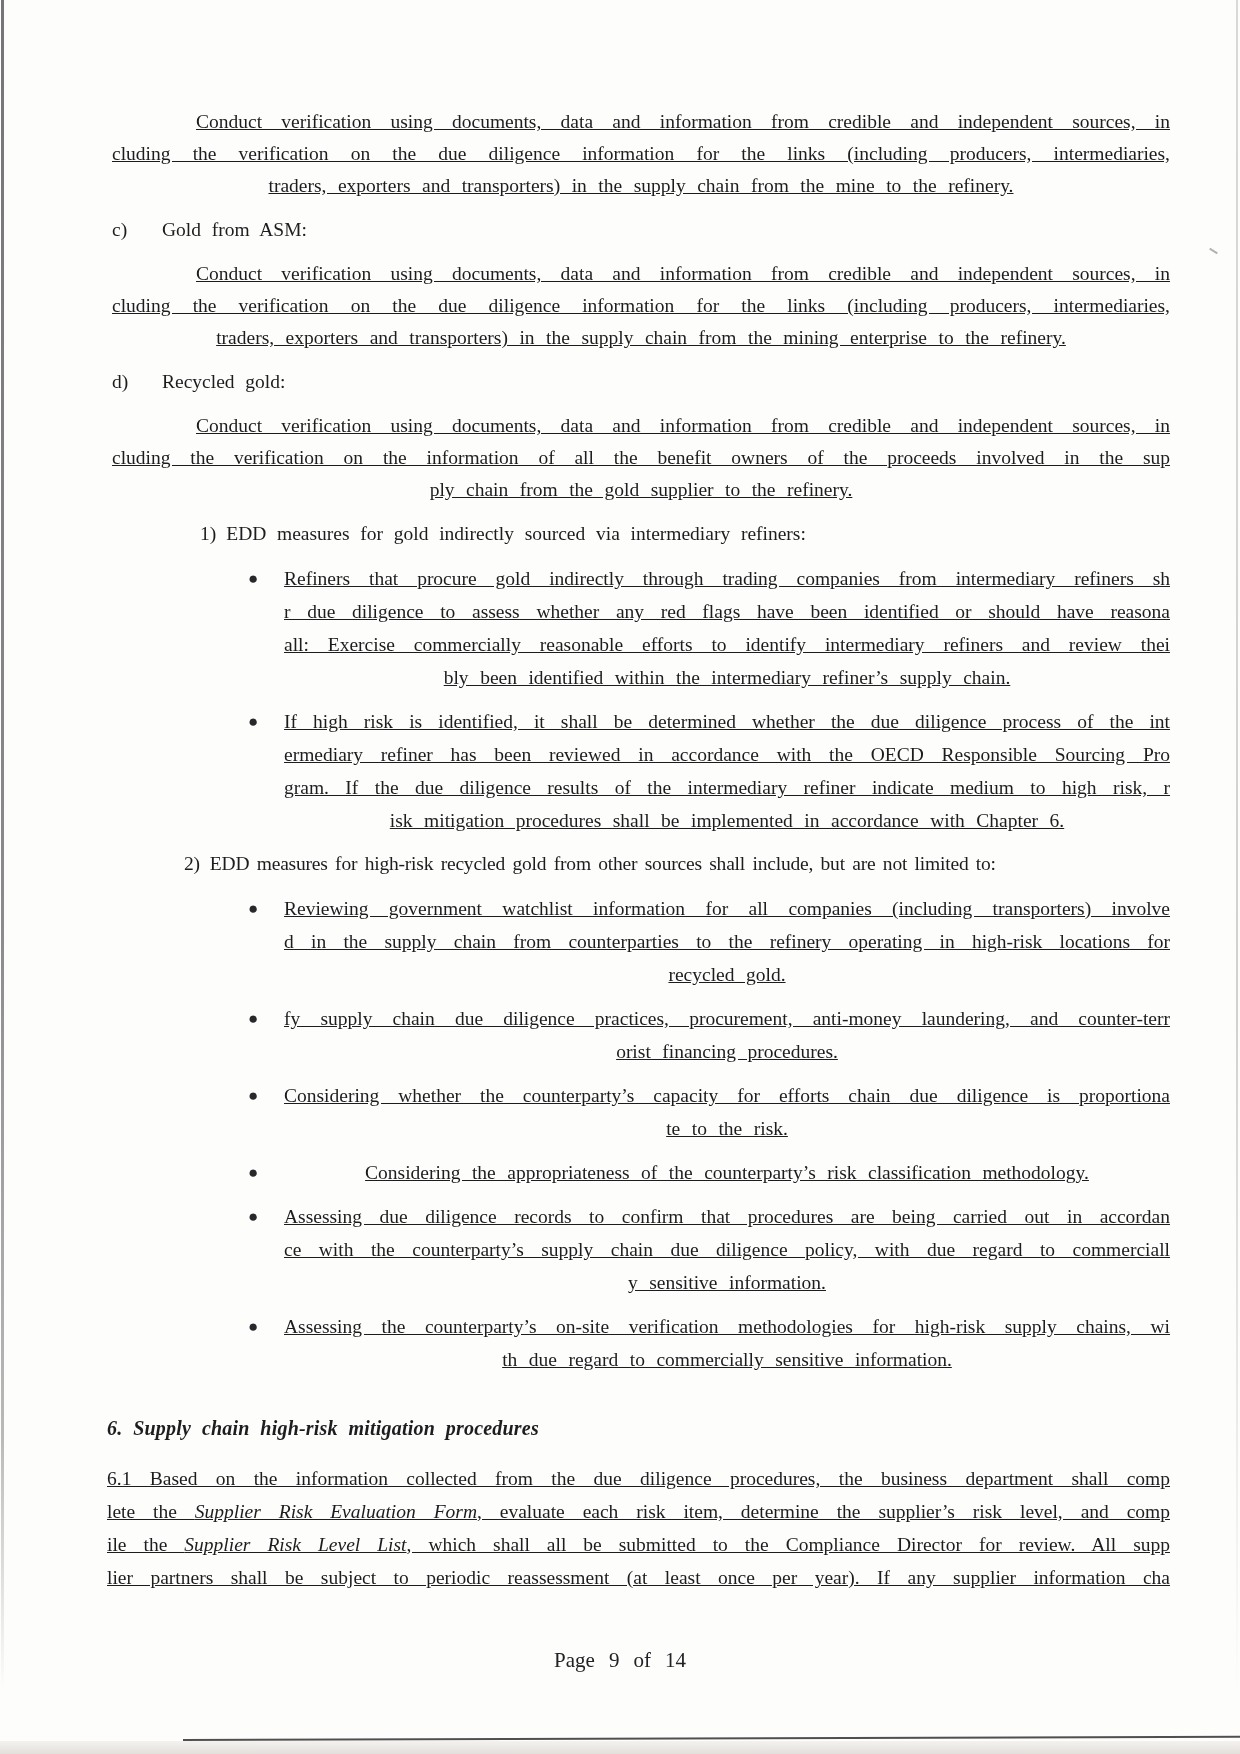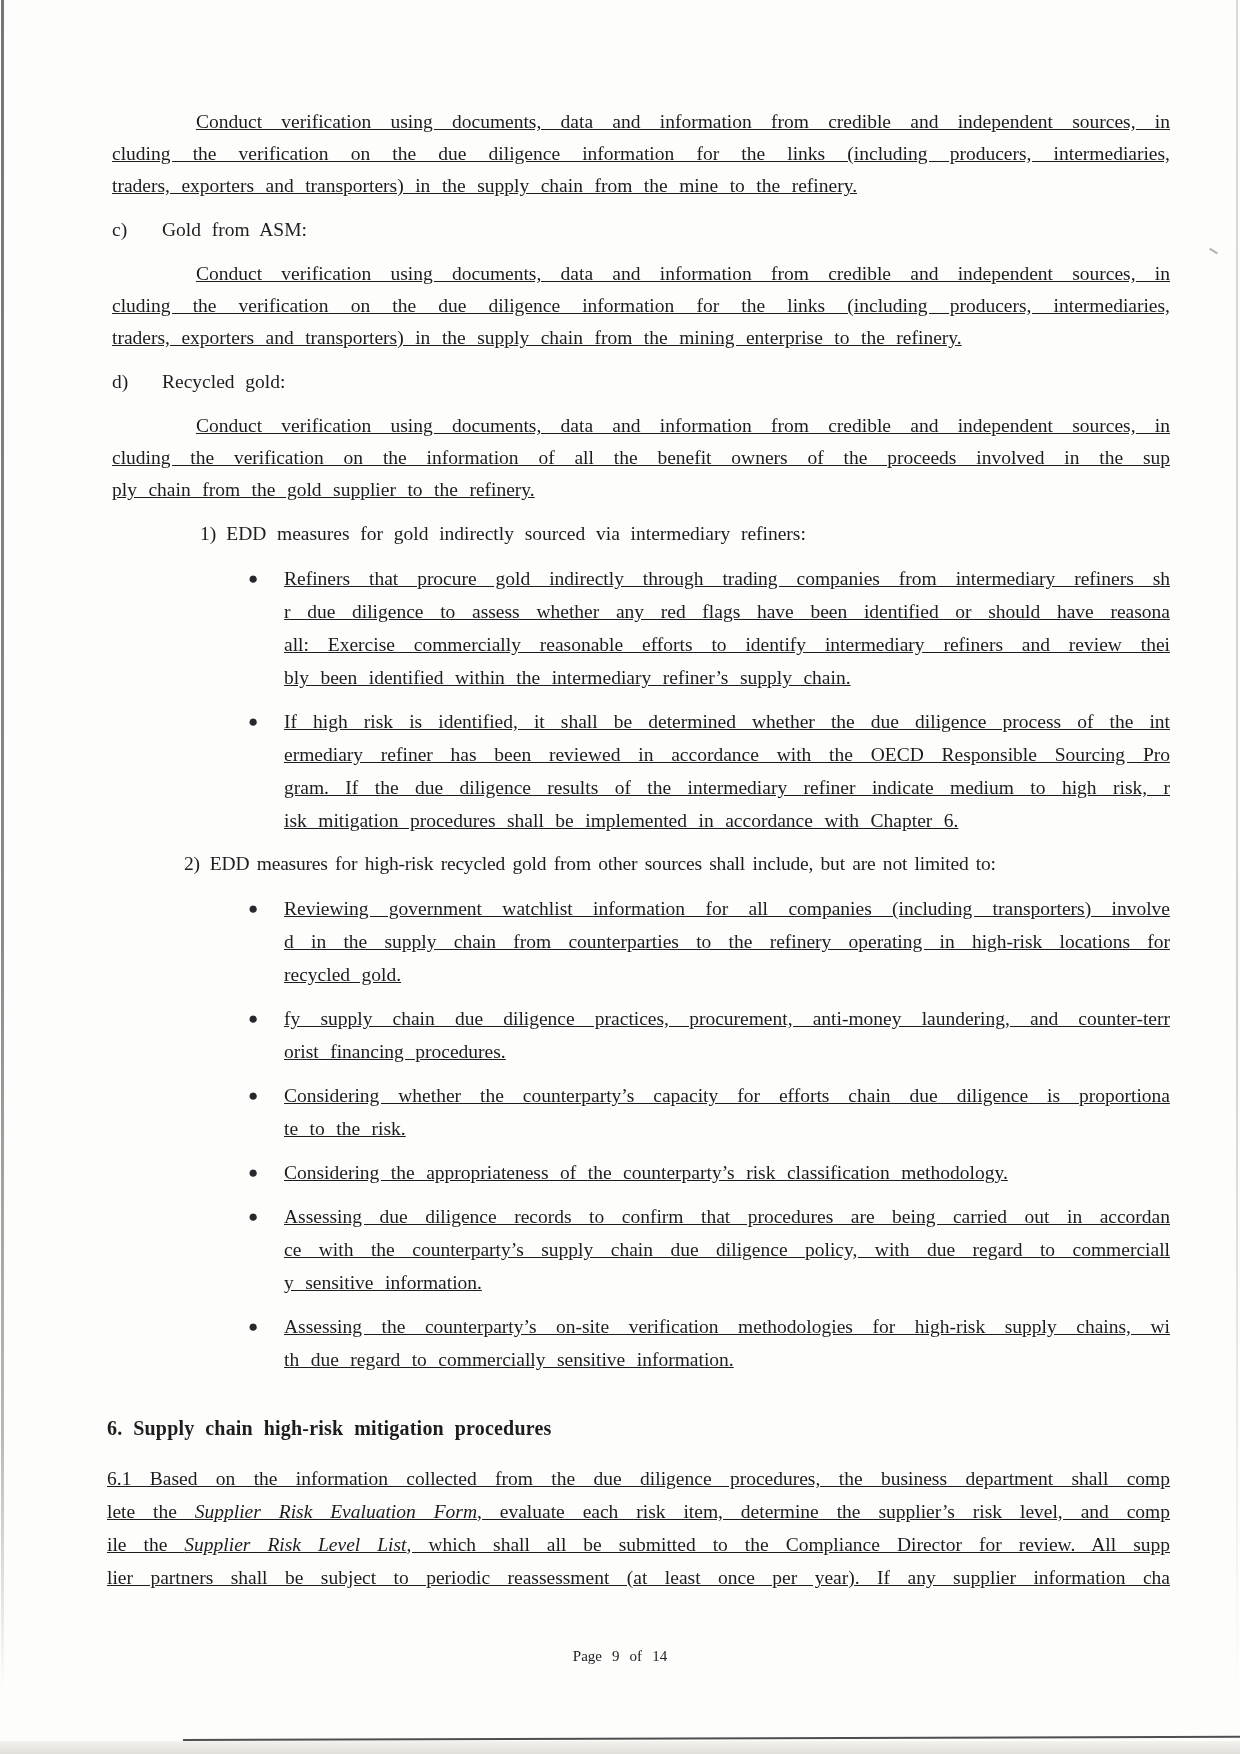--- a/index.html
+++ b/index.html
@@ -22,21 +22,21 @@
     left:112px;top:106px;
     width:1058px;
     font-size:19.5px;
     line-height:32px;
   }
   .para{margin:0 0 12px 0;}
   .line{min-height:32px;text-decoration:underline;}
   
   .j{text-align:justify;text-align-last:justify;word-spacing:0.12em;}
   
-  .nj{text-align:left;word-spacing:0.34em;}
+  .nj{text-align:center;word-spacing:0.34em;}
   .fl{text-indent:84px;}
   .citem{margin:0 0 12px 0;line-height:32px;word-spacing:0.3em;}
   .citem .clabel{display:inline-block;width:50px;}
   .nitem{margin:0 0 12px 0;line-height:32px;word-spacing:0.3em;}
   .nitem.n1{padding-left:88px;}
   .nitem.n2{padding-left:72px;word-spacing:0.14em;letter-spacing:-0.2px;}
   .nitem .nlabel{display:inline-block;margin-right:10px;}
   .bullets{margin:0;}
   .bullet{
     display:flex;
@@ -52,30 +52,31 @@
   }
   .bullet .btext{flex:1;min-width:0;}
   .bullet .line{min-height:33px;}
   .heading{
     margin:36px 0 18px -5px;
     font-weight:bold;
     font-size:20px;
     line-height:32px;
     word-spacing:0.28em;
     letter-spacing:0.2px;
+    font-style:italic;
   }
   .p61{margin-left:-5px;}
   .p61 .line{min-height:33px;line-height:33px;}
   .it{font-style:italic;}
   .footer{
     position:absolute;
     left:0;right:0;
     top:1648px;
     text-align:center;
-    font-size:15px;
+    font-size:21px;
     word-spacing:0.42em;
     color:#222226;
   }
   
   .edge-left{
     position:absolute;left:1px;top:0;width:3px;height:1690px;
     background:linear-gradient(to bottom,#757577 0%,#8b8b8d 55%,#b9b9ba 85%,rgba(200,200,200,0));
   }
   .edge-right{
     position:absolute;right:2px;top:0;width:2px;height:1700px;

